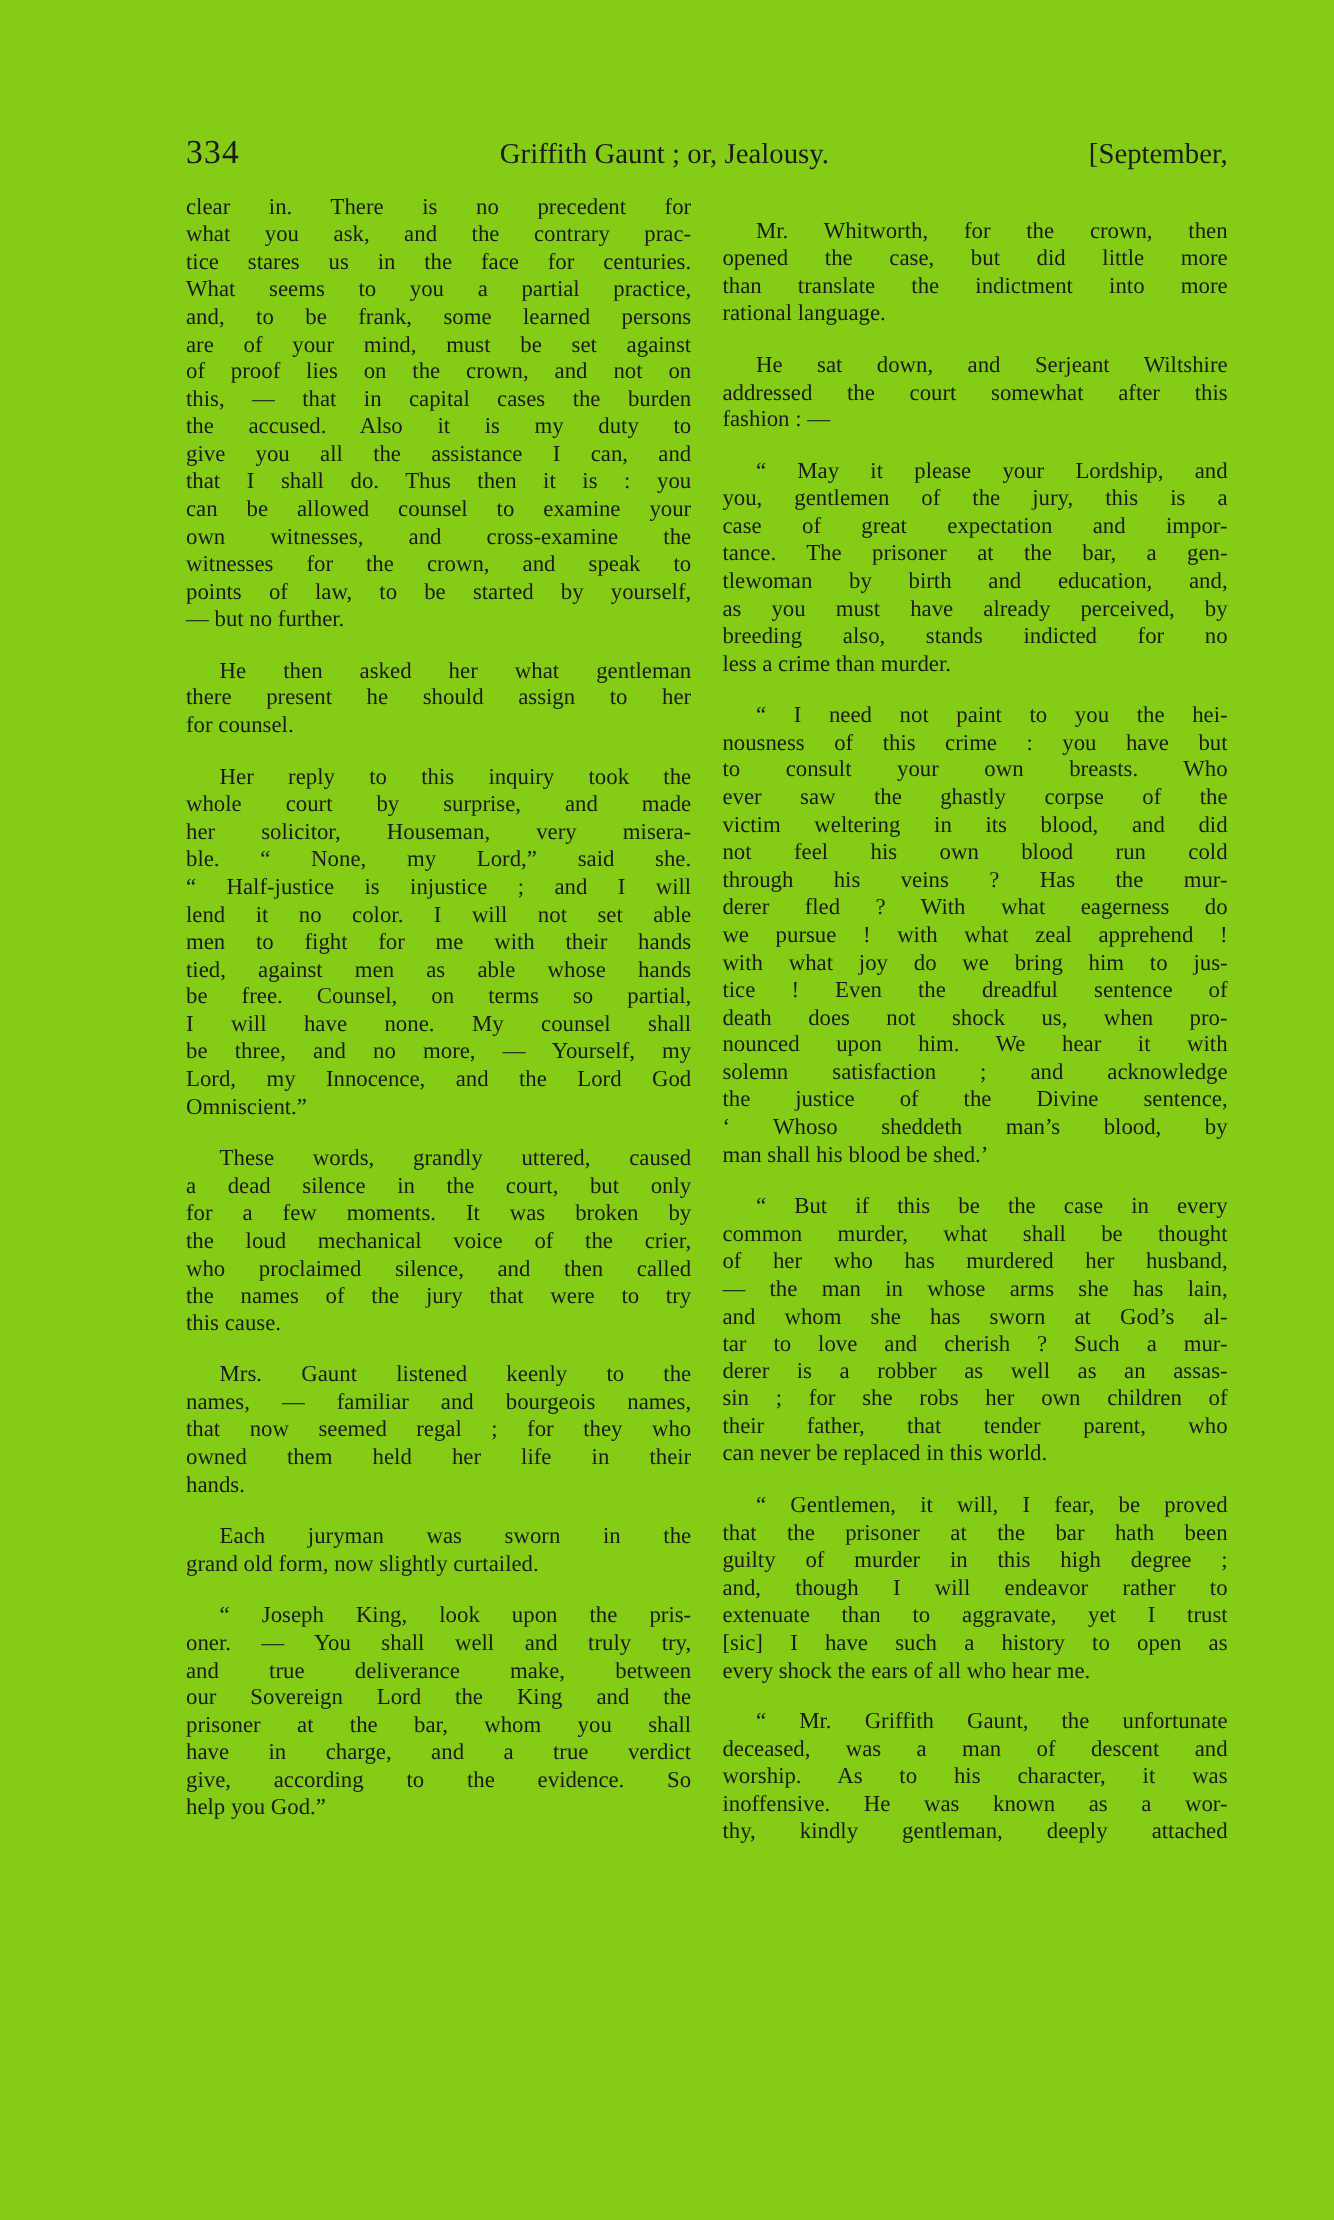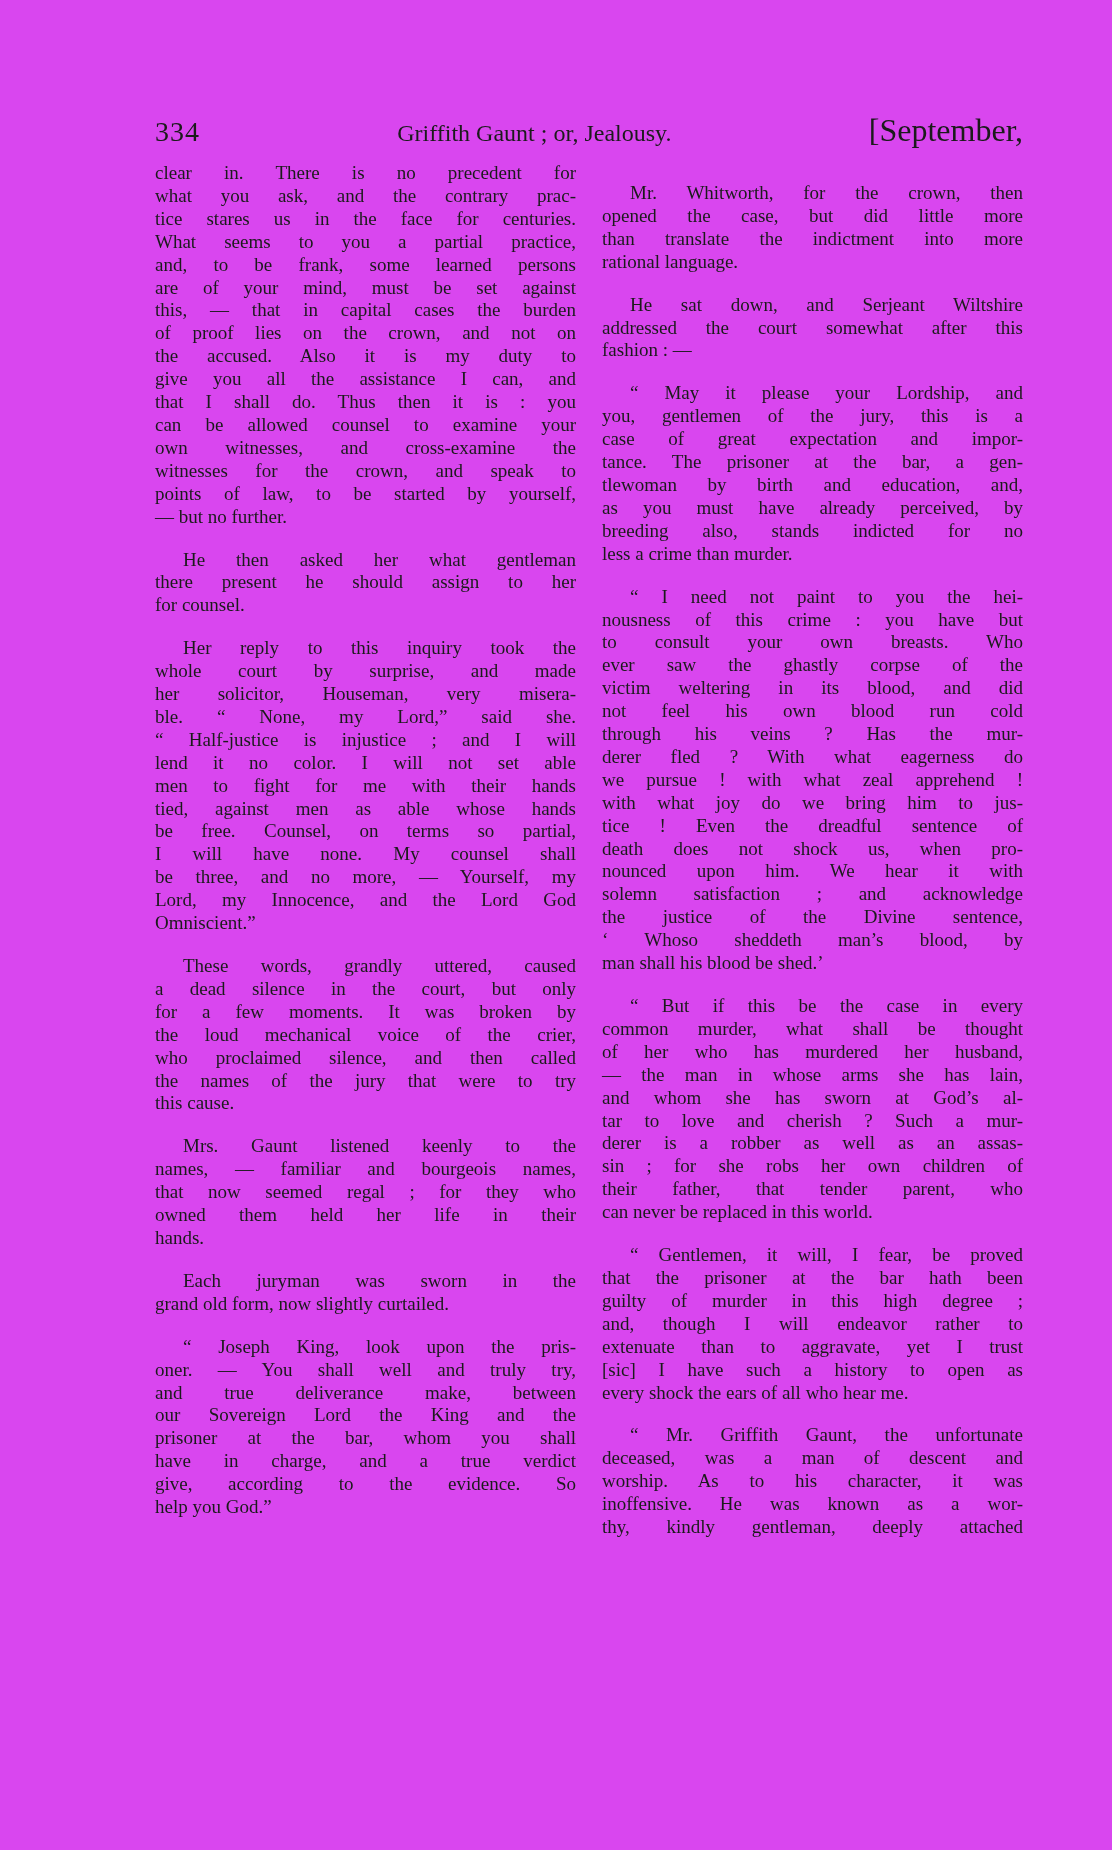--- a/index.html
+++ b/index.html
@@ -23,21 +23,21 @@
     letter-spacing:1px;
     flex:0 0 auto;
   }
   .running-title{
     flex:1 1 auto;
     text-align:center;
     font-size:24px;
   }
   .issue-marker{
     flex:0 0 auto;
-    font-size:32px;
+    font-size:24px;
   }
   .columns{
     position:absolute;
     top:162px;left:155px;width:868px;
     display:flex;
     gap:26px;
   }
   .column{
     width:421px;
     font-size:19px;
@@ -52,37 +52,37 @@
     text-indent:28px;
     margin-top:20px;
   }
   .line.last{
     text-align-last:left;
   }
 </style>
 </head>
 <body>
 
-<div class="page" style="background: #d946ef; color: rgb(27, 27, 27);">
+<div class="page" style="background: #84cc16; color: rgb(27, 27, 27);">
   <div class="running-header">
     <span class="page-number">334</span>
     <span class="running-title">Griffith Gaunt ; or, Jealousy.</span>
     <span class="issue-marker">[September,</span>
   </div>
   <div class="columns">
     <div class="column">
         <div>
           <div class="line">clear in. There is no precedent for</div>
           <div class="line">what you ask, and the contrary prac-</div>
           <div class="line">tice stares us in the face for centuries.</div>
           <div class="line">What seems to you a partial practice,</div>
           <div class="line">and, to be frank, some learned persons</div>
           <div class="line">are of your mind, must be set against</div>
+          <div class="line">of proof lies on the crown, and not on</div>
           <div class="line">this, — that in capital cases the burden</div>
-          <div class="line">of proof lies on the crown, and not on</div>
           <div class="line">the accused. Also it is my duty to</div>
           <div class="line">give you all the assistance I can, and</div>
           <div class="line">that I shall do. Thus then it is : you</div>
           <div class="line">can be allowed counsel to examine your</div>
           <div class="line">own witnesses, and cross-examine the</div>
           <div class="line">witnesses for the crown, and speak to</div>
           <div class="line">points of law, to be started by yourself,</div>
           <div class="line last">— but no further.</div>
         </div>
         <div>

